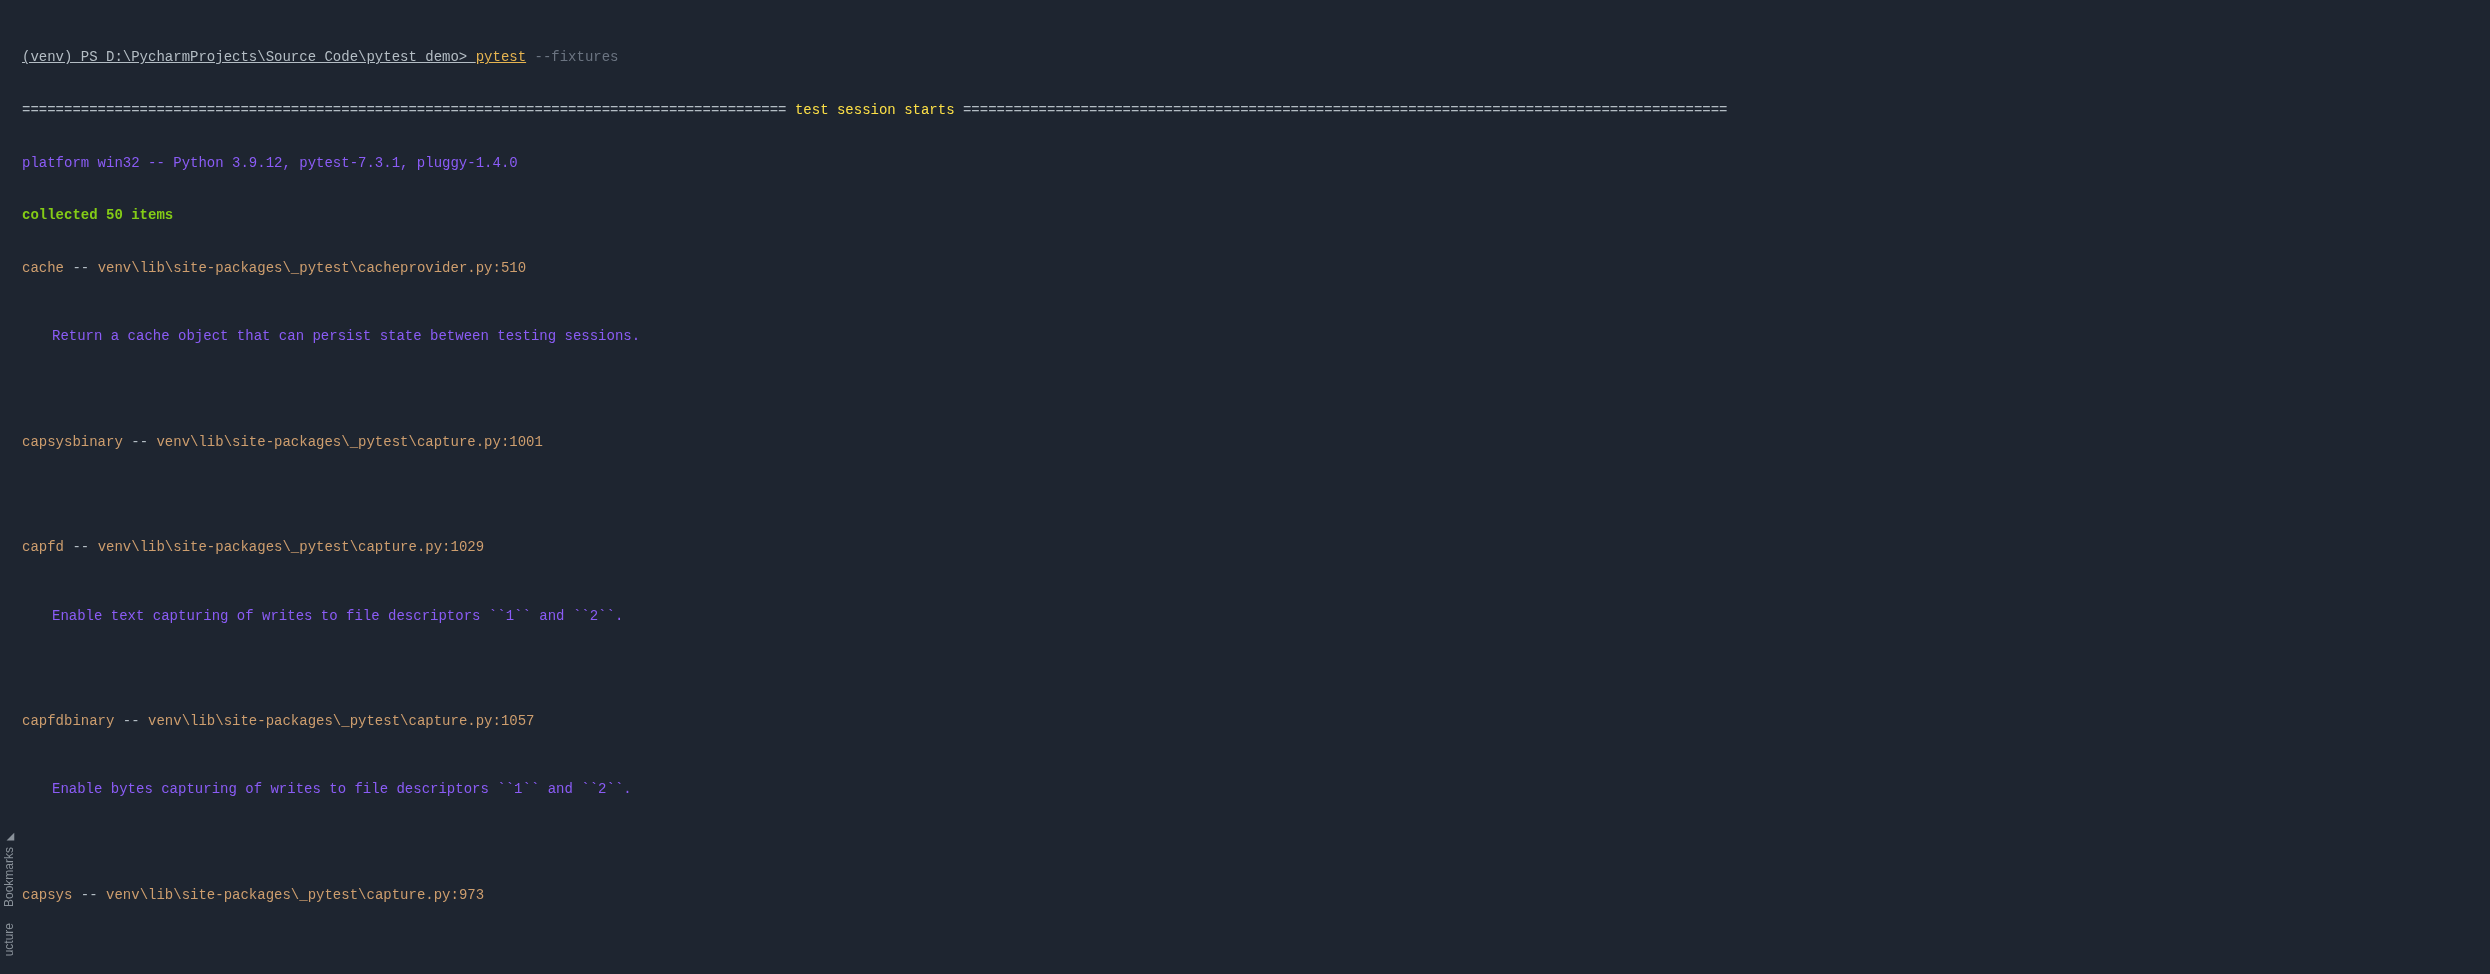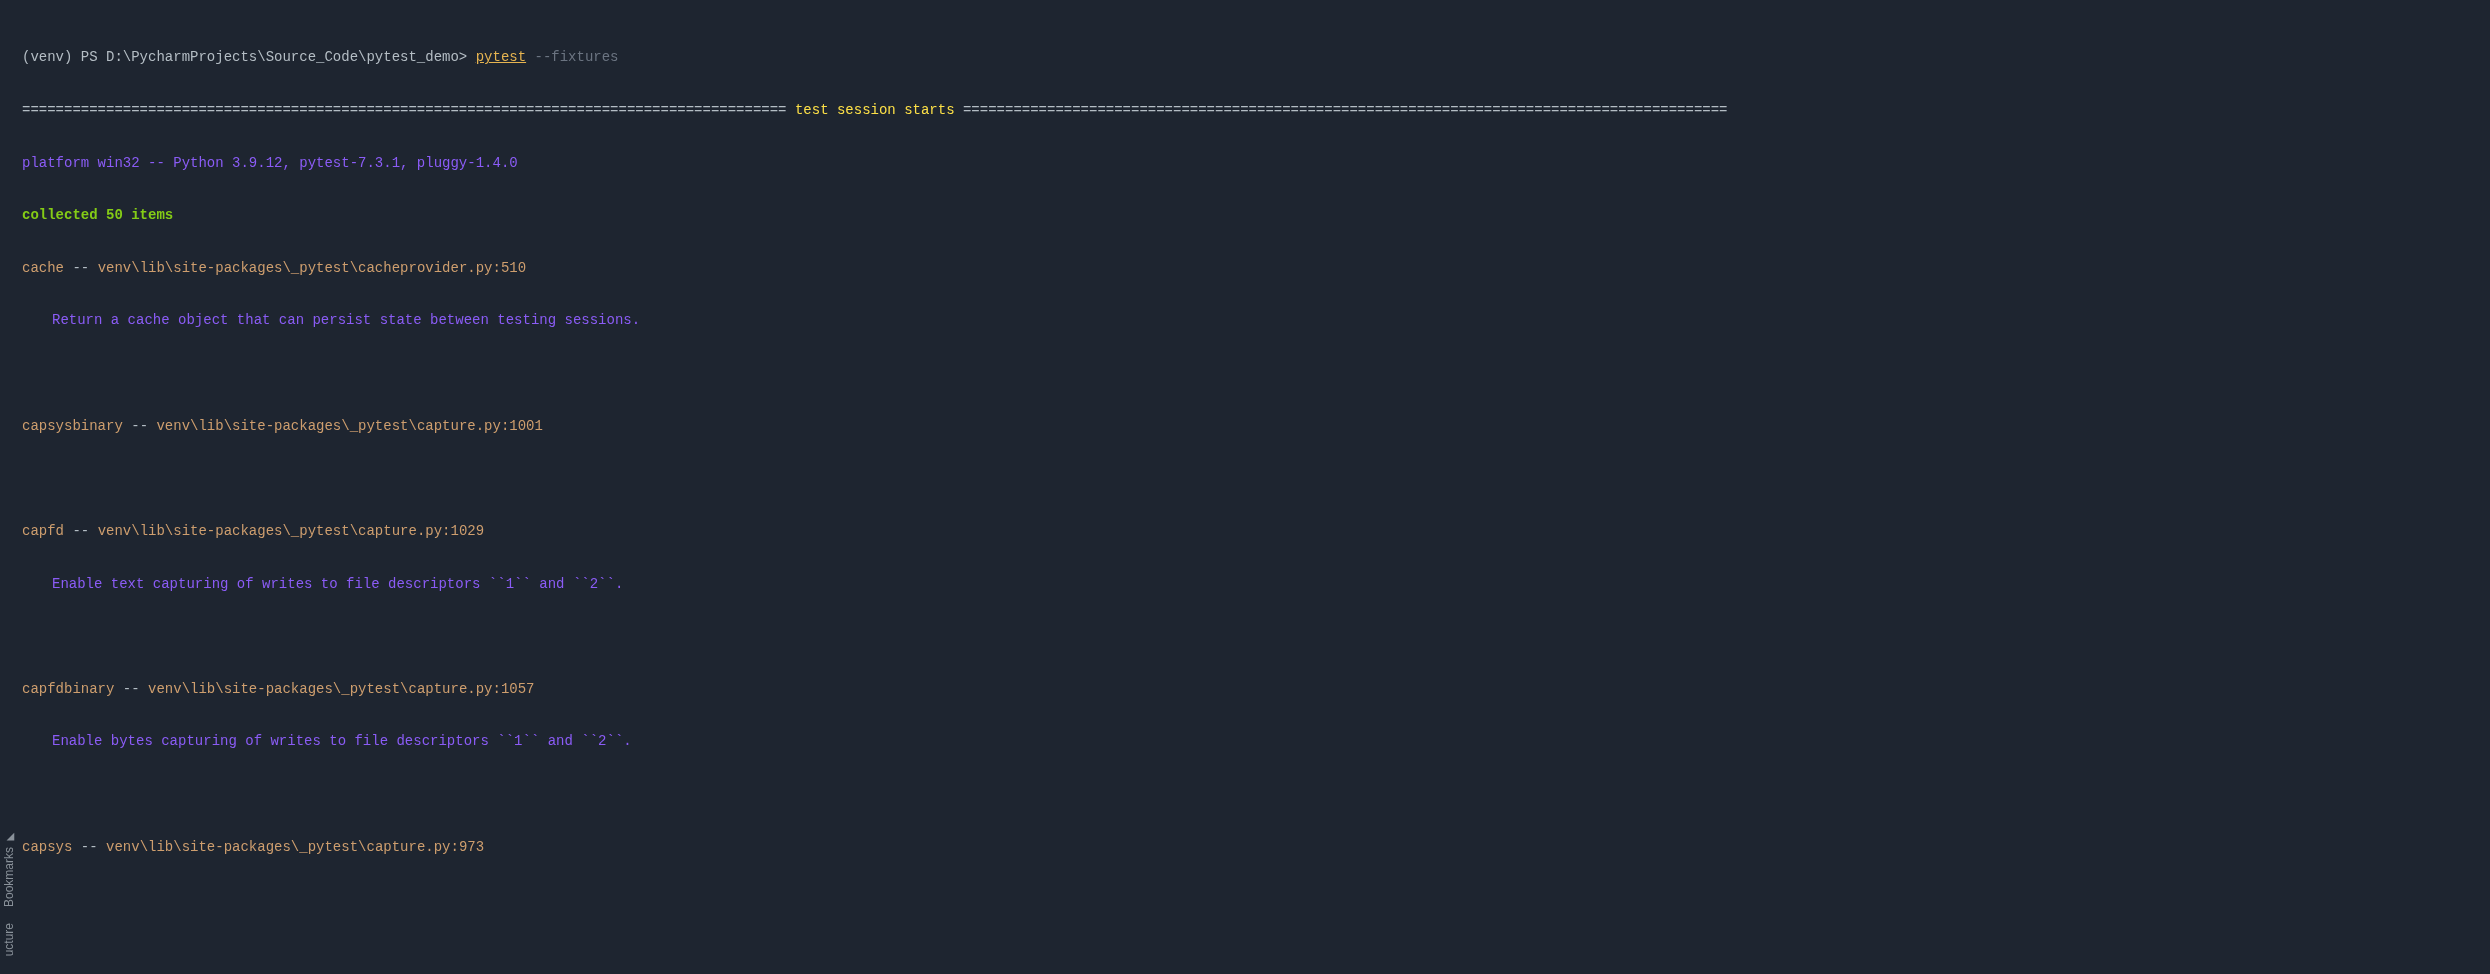--- a/index.html
+++ b/index.html
@@ -51,23 +51,25 @@
       padding: 18px 0 0 22px;
       white-space: pre;
       font-family: inherit;
     }
     .line {
       display: block;
       min-height: 26px;
     }
     .indent {
       padding-left: 30px;
+      margin-top: 16px;
     }
     .prompt-prefix {
       color: #b4bdc4;
+      text-decoration: underline;
     }
     .cmd-yellow {
       color: #e6b450;
       text-decoration: underline;
     }
     .cmd-gray {
       color: #6b7481;
     }
     .separator {
       color: #b4bdc4;

